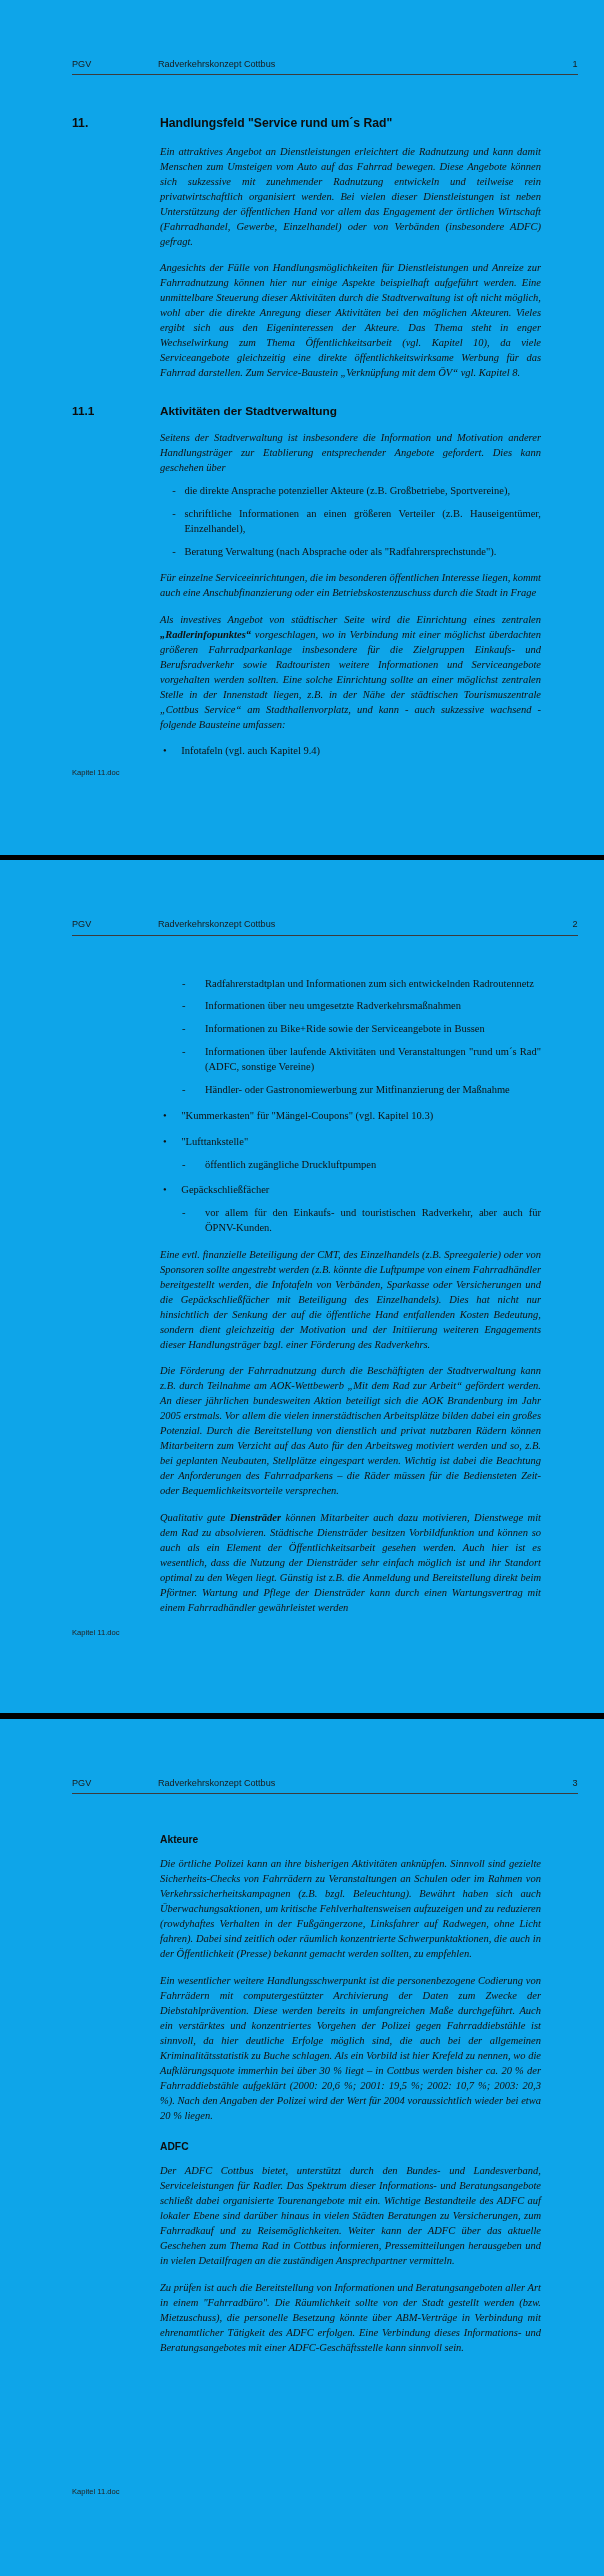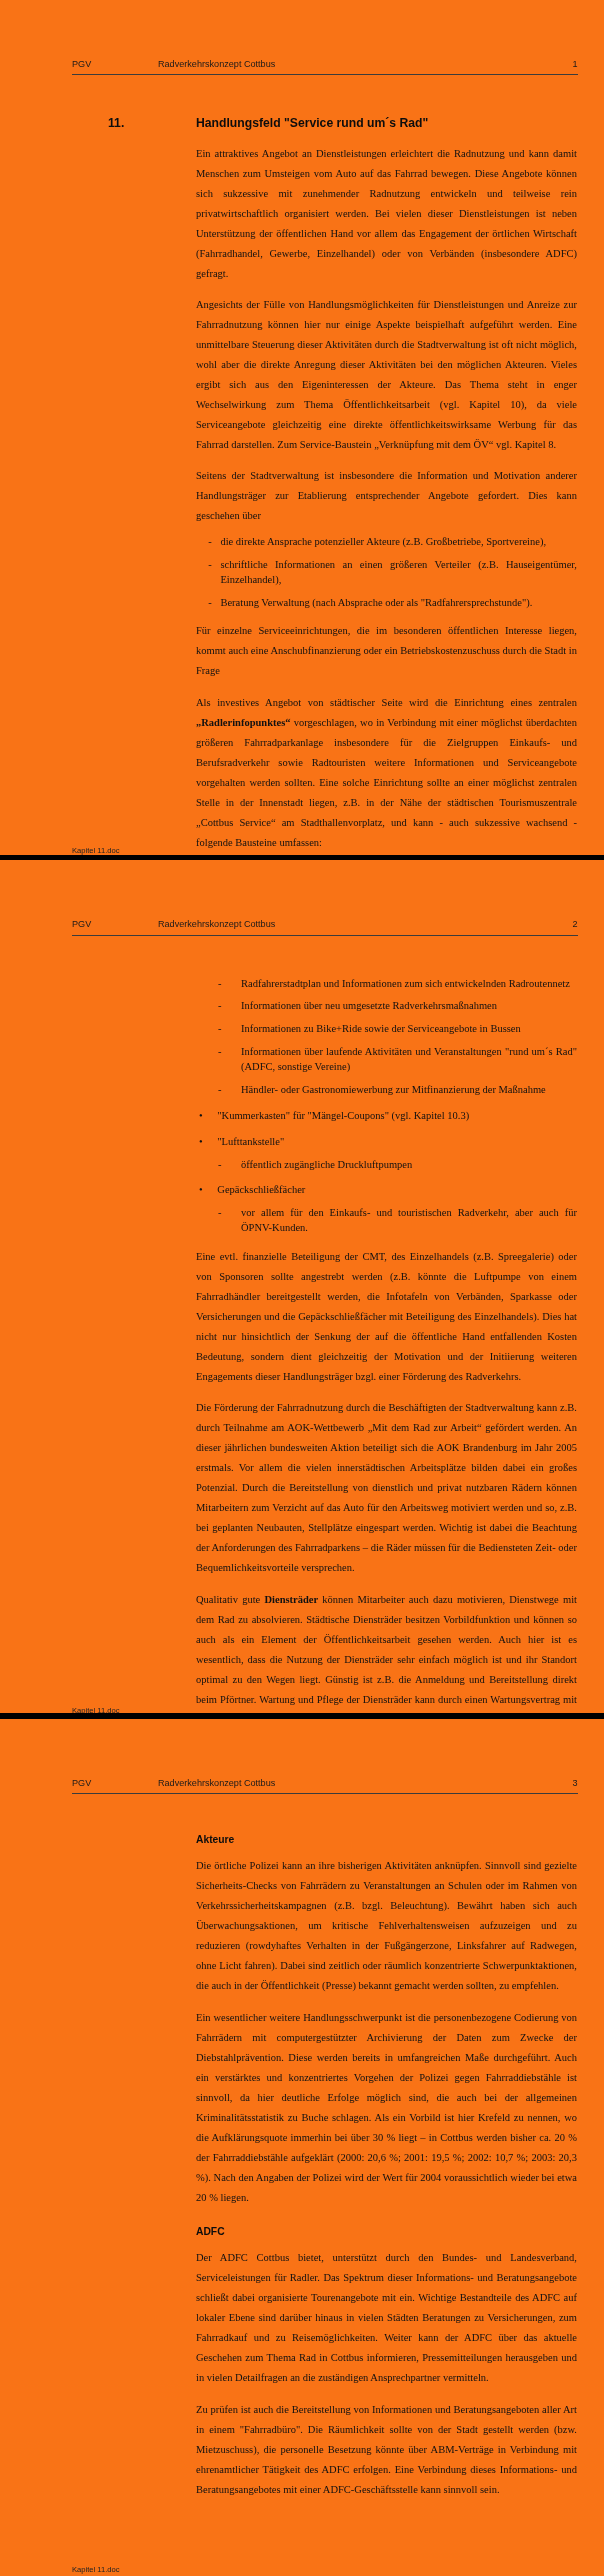--- a/index.html
+++ b/index.html
@@ -1,66 +1,70 @@
 <!DOCTYPE html>
 <html lang="de" style="font-size:12.2px"><head>
 <meta charset="utf-8">
 <style>
   html,body{margin:0;padding:0;background:#ffffff;}
   body{width:605px;font-family:"Liberation Serif","DejaVu Serif",serif;color:#111;}
   .doc{width:605px;}
-  .page{position:relative;background:#f97316;overflow:hidden;}
+  .page{position:relative;background:#0ea5e9;overflow:hidden;}
   .page-h-1122{height:855px;}
   .page-h-1119{height:853px;}
   .page-h-1124{height:857px;}
   .page-sep{height:5.3px;background:#000;}
   .page-header{margin:59px 27.4px 0 72px;display:flex;align-items:baseline;
     border-bottom:1.5px solid #3c3c3c;padding-bottom:5.3px;
     font-family:"Liberation Sans","DejaVu Sans",sans-serif;font-size:9.1px;color:#1a1a1a;}
   .h-org{width:86px;flex:0 0 auto;}
   .h-title{flex:1 1 auto;}
   .h-num{flex:0 0 auto;}
-  .page-content{margin-top:0;margin-left:36px;}
+  .page-content{margin-top:0;}
   .page-content > :first-child{margin-top:40px;}
   .hrow{margin-left:72px;display:grid;grid-template-columns:88px 381px;
     font-family:"Liberation Sans","DejaVu Sans",sans-serif;font-weight:bold;color:#0d0d0d;}
   .h1row{font-size:12.2px;margin-top:35px;line-height:17px;}
   .h2row{font-size:11.8px;margin-top:23px;line-height:16px;}
   .sub{margin:18.3px 0 0 160px;width:381px;
     font-family:"Liberation Sans","DejaVu Sans",sans-serif;font-weight:bold;font-size:10.3px;color:#0d0d0d;}
-  .para{margin:11.4px 0 0 160px;width:381px;font-size:10.5px;line-height:20px;text-align:justify;}
+  .para{margin:11.4px 0 0 160px;width:381px;font-size:10.5px;line-height:15px;text-align:justify;font-style:italic;}
   .li{display:flex;margin:7.6px 0 0 160px;width:381px;font-size:10.5px;line-height:15.2px;}
   .li .glyph{flex:0 0 auto;}
   .li .txt{flex:1 1 auto;text-align:justify;}
   .li-dash1 .glyph{width:24.4px;padding-left:12.2px;box-sizing:border-box;}
   .li-bullet .glyph{width:21.3px;padding-left:3px;box-sizing:border-box;}
   .li-bullet{margin-top:10.7px;}
   .li-dash2{margin-left:182px;width:359px;}
   .li-dash2 .glyph{width:23px;}
   .b{font-weight:bold;}
-  .page-footer{position:absolute;left:72px;top:846px;
+  .page-footer{position:absolute;left:72px;top:768px;
     font-family:"Liberation Sans","DejaVu Sans",sans-serif;font-size:7.6px;color:#222;}
 </style>
 </head>
 <body>
 
 <div class="doc" id="doc">
     <div class="page page-h-1122">
       <div class="page-header">
         <span class="h-org">PGV</span>
         <span class="h-title">Radverkehrskonzept Cottbus</span>
         <span class="h-num">1</span>
       </div>
       <div class="page-content">
         <div class="hrow h1row">
           <span class="num">11.</span>
           <span class="txt">Handlungsfeld "Service rund um´s Rad"</span>
         </div>
         <p class="para"><span>Ein attraktives Angebot an Dienstleistungen erleichtert die Radnutzung und kann damit Menschen zum Umsteigen vom Auto auf das Fahrrad bewegen. Diese Angebote können sich sukzessive mit zunehmender Radnutzung entwickeln und teilweise rein privatwirtschaftlich organisiert werden. Bei vielen dieser Dienstleistungen ist neben Unterstützung der öffentlichen Hand vor allem das Engagement der örtlichen Wirtschaft (Fahrradhandel, Gewerbe, Einzelhandel) oder von Verbänden (insbesondere ADFC) gefragt.</span></p>
         <p class="para"><span>Angesichts der Fülle von Handlungsmöglichkeiten für Dienstleistungen und Anreize zur Fahrradnutzung können hier nur einige Aspekte beispielhaft aufgeführt werden. Eine unmittelbare Steuerung dieser Aktivitäten durch die Stadtverwaltung ist oft nicht möglich, wohl aber die direkte Anregung dieser Aktivitäten bei den möglichen Akteuren. Vieles ergibt sich aus den Eigeninteressen der Akteure. Das Thema steht in enger Wechselwirkung zum Thema Öffentlichkeitsarbeit (vgl. Kapitel 10), da viele Serviceangebote gleichzeitig eine direkte öffentlichkeitswirksame Werbung für das Fahrrad darstellen. Zum Service-Baustein „Verknüpfung mit dem ÖV“ vgl. Kapitel 8.</span></p>
+        <div class="hrow h2row">
+          <span class="num">11.1</span>
+          <span class="txt">Aktivitäten der Stadtverwaltung</span>
+        </div>
         <p class="para"><span>Seitens der Stadtverwaltung ist insbesondere die Information und Motivation anderer Handlungsträger zur Etablierung entsprechender Angebote gefordert. Dies kann geschehen über</span></p>
         <div class="li li-dash1">
           <span class="glyph">-</span>
           <span class="txt">die direkte Ansprache potenzieller Akteure (z.B. Großbetriebe, Sportvereine),</span>
         </div>
         <div class="li li-dash1">
           <span class="glyph">-</span>
           <span class="txt">schriftliche Informationen an einen größeren Verteiler (z.B. Hauseigentümer, Einzelhandel),</span>
         </div>
         <div class="li li-dash1">

